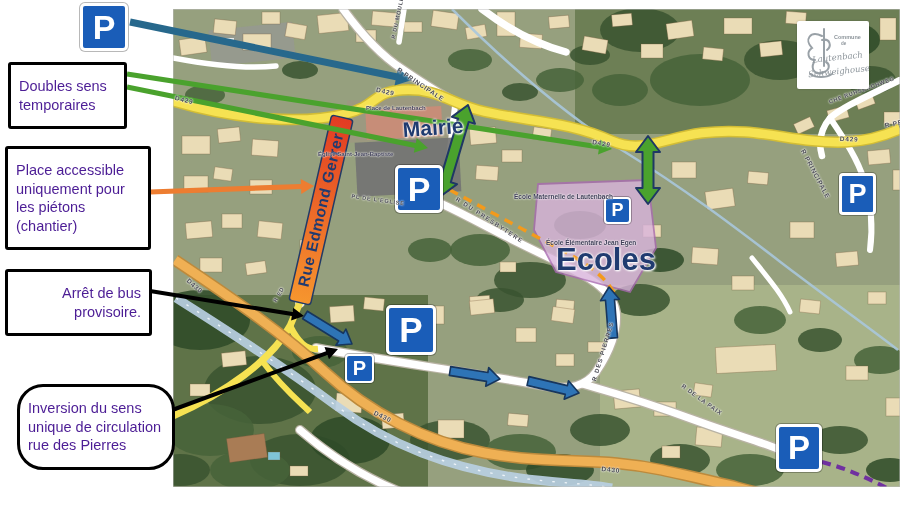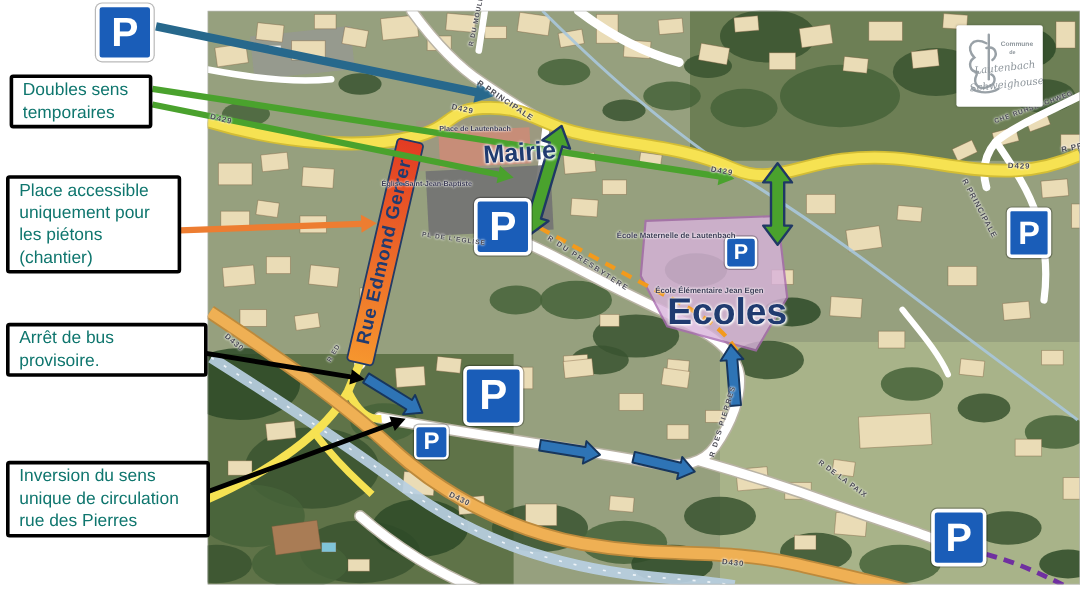--- a/index.html
+++ b/index.html
@@ -1,22 +1,22 @@
 <!DOCTYPE html>
 <html><head>
 <meta charset="utf-8">
 <style>
   html,body{margin:0;padding:0;background:#fff;}
   .stage{position:relative;width:900px;height:505px;background:#fff;overflow:hidden;
          font-family:"Liberation Sans",sans-serif;}
   .stage svg{position:absolute;left:0;top:0;}
   
   .callout{position:absolute;box-sizing:border-box;background:#fff;border:3px solid #000;
-           border-radius:3px;padding:1px 8px;font:400 14.5px/1.28 "Liberation Sans",sans-serif;
-           color:#0f766e;}
+           border-radius:3px;padding:12px 8px;font:400 14.5px/1.28 "Liberation Sans",sans-serif;
+           color:#4c1d95;}
   
   .psign{position:absolute;box-sizing:border-box;background:#1a5db8;border:3px solid #fff;
          border-radius:5px;display:flex;align-items:center;justify-content:center;
          color:#fff;font-weight:700;box-shadow:0 0 0 1px rgba(0,0,0,.28);}
   
   .maplabel{position:absolute;white-space:nowrap;transform-origin:0 0;color:#4c4c55;
             font-weight:700;text-shadow:0 0 2px #fff,0 0 2px #fff;}
   .roadlbl{font-size:6.5px;letter-spacing:.8px;}
   .poilbl{font-size:6.5px;font-weight:600;color:#3f3f58;letter-spacing:0;}
   .biglbl{color:#203b70;font-weight:700;text-shadow:0 0 2px #fff,0 0 3px #fff,1px 1px 2px #fff;}
@@ -249,24 +249,24 @@
         <polygon points="617.5,337.6 614.5,299.6 619.5,299.2 609.0,287.0 600.5,300.7 605.5,300.3 608.5,338.4" fill="#2e74b6" stroke="#17365d" stroke-width="1.6" stroke-linejoin="round"></polygon>
       </g>
   </svg>
 
   <div class="callout" style="left:8px;top:62px;width:119px;">
     <span>Doubles sens temporaires</span>
   </div>
   <div class="callout" style="left:5px;top:146px;width:146px;">
     <span>Place accessible uniquement pour les piétons (chantier)</span>
   </div>
-  <div class="callout" style="left:5px;top:269px;width:168px;">
+  <div class="callout" style="left:5px;top:269px;width:147px;text-align:right;">
     <span>Arrêt de bus provisoire.</span>
   </div>
-  <div class="callout" style="left:5px;top:384px;width:170px;">
+  <div class="callout" style="left:17px;top:384px;width:158px;border-radius:26px;">
     <span>Inversion du sens unique de circulation rue des Pierres</span>
   </div>
 
   <div class="psign" style="left:80px;top:3px;width:48px;height:48px;font-size:34px;">
       <span>P</span>
     </div>
   <div class="psign" style="left:395px;top:165px;width:48px;height:48px;font-size:34px;">
       <span>P</span>
     </div>
   <div class="psign" style="left:386px;top:305px;width:50px;height:50px;font-size:35px;">

